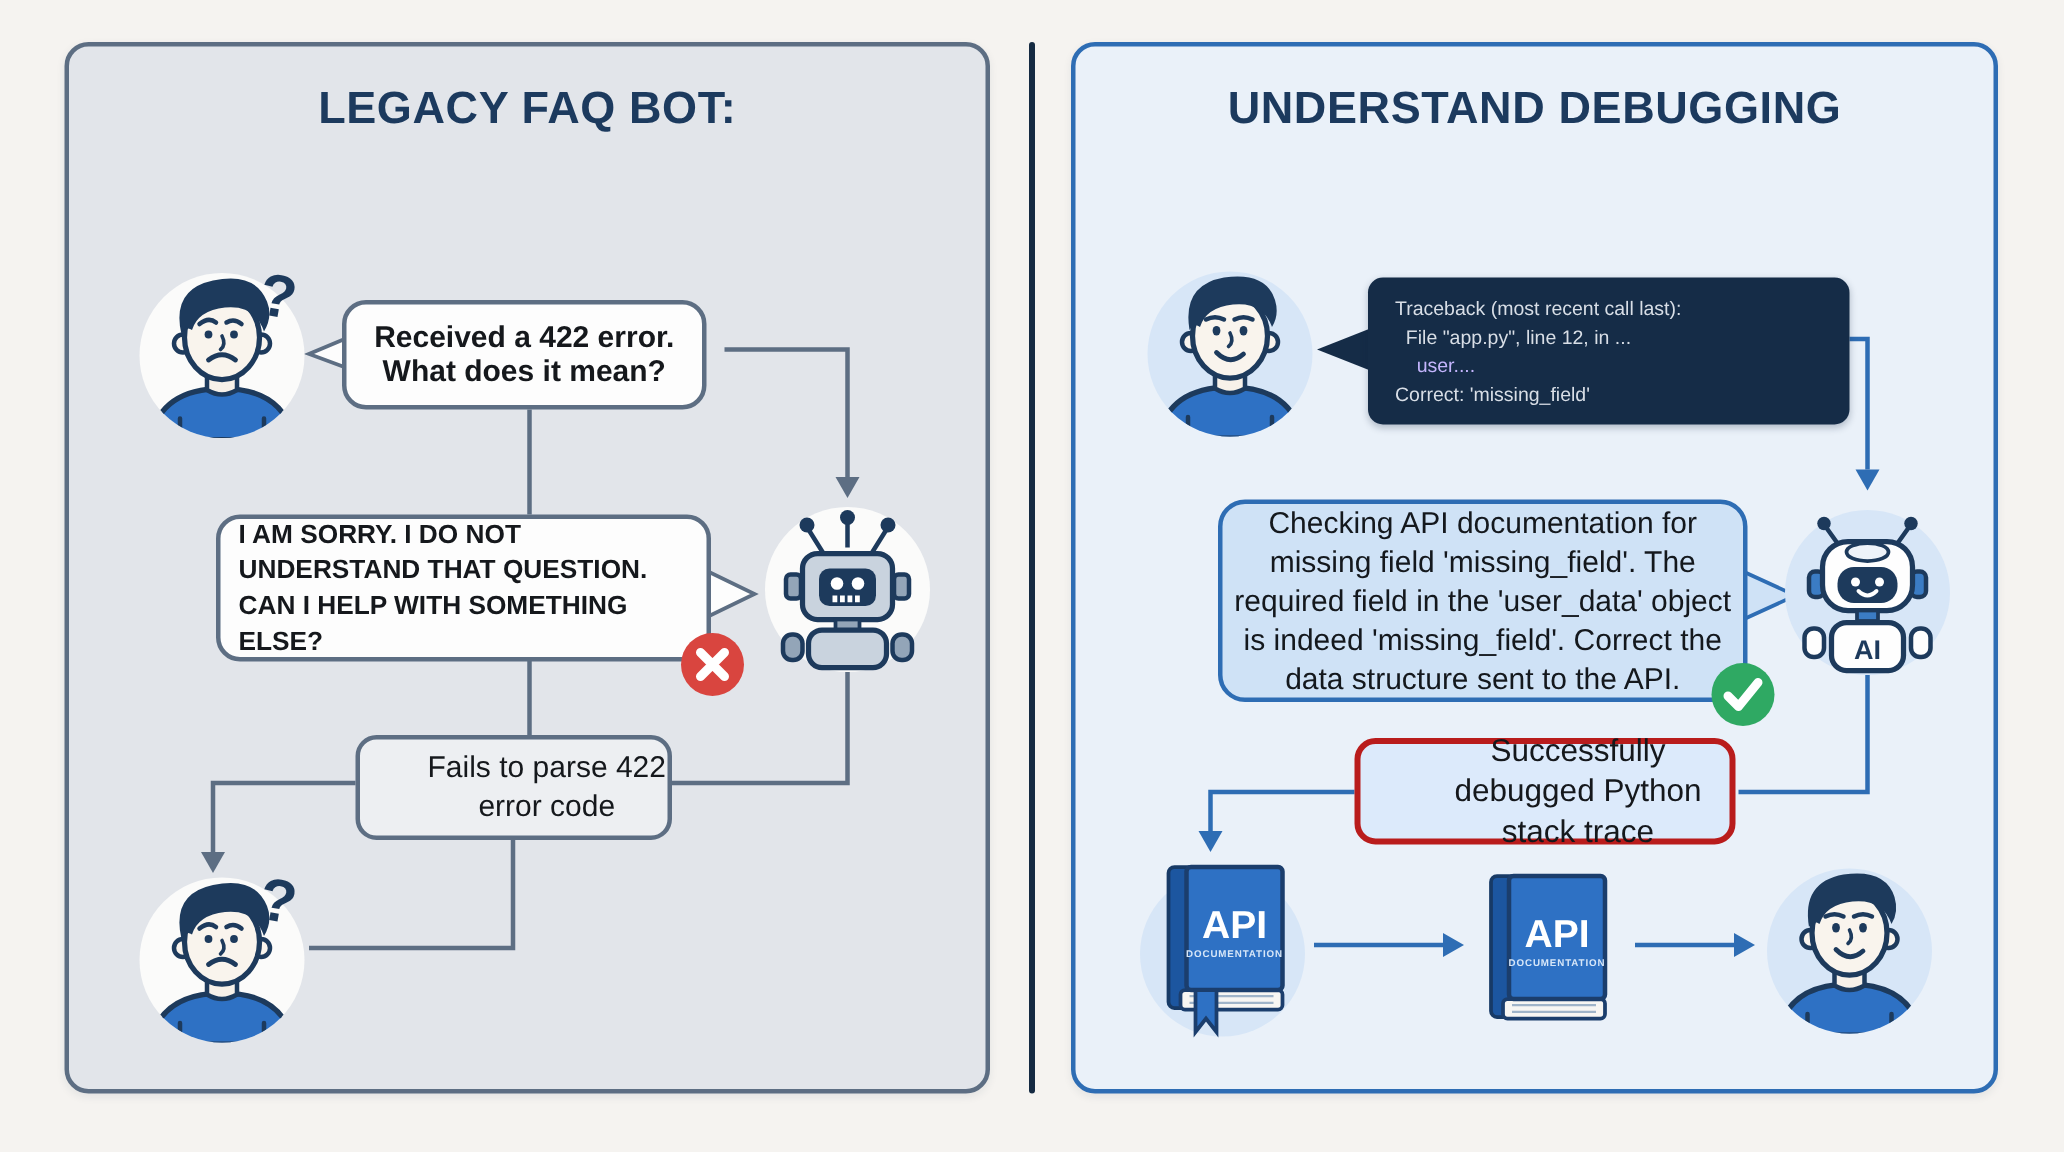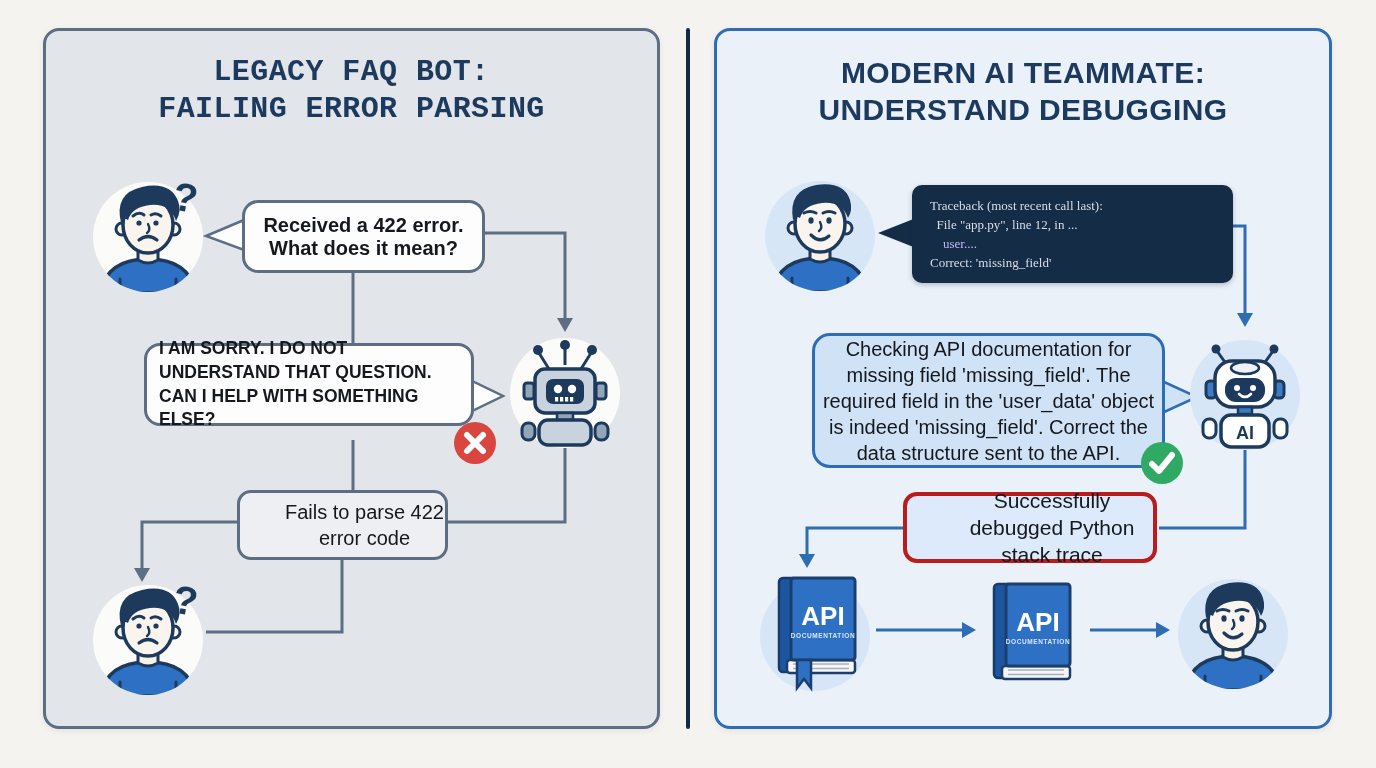--- a/index.html
+++ b/index.html
@@ -5,40 +5,40 @@
   html,body{margin:0;padding:0;background:#f5f3f0;}
   .stage{position:relative;width:1376px;height:768px;overflow:hidden;
          font-family:"Liberation Sans",sans-serif;background:#f5f3f0;}
   .panel{position:absolute;top:28px;height:701px;border-radius:16px;box-sizing:border-box;
          box-shadow:0 2px 6px rgba(30,50,80,.08);}
   .panel.left{left:43px;width:617px;background:#e2e5ea;border:3px solid #5d6e83;}
   .panel.right{left:714px;width:618px;background:#eaf1f9;border:3px solid #2e6db4;}
   .divider{position:absolute;left:686px;top:28px;width:4px;height:701px;background:#152a42;border-radius:2px;}
   .title{position:absolute;top:54px;text-align:center;font-weight:800;font-size:30px;
          line-height:37px;letter-spacing:.4px;color:#1c3a5e;z-index:2;}
-  .title.left{left:43px;width:617px;font-family:Liberation Mono, monospace;}
+  .title.left{left:43px;width:617px;}
   .title.right{left:714px;width:618px;}
   .art{position:absolute;left:0;top:0;z-index:1;}
   .bubble{position:absolute;box-sizing:border-box;z-index:2;display:flex;align-items:center;
           justify-content:center;color:#15181c;padding-left:44px;}
-  .b-user{left:242px;top:200px;width:243px;height:73px;background:#fdfdfd;border:3px solid #5d6e83;
+  .b-user{left:228px;top:200px;width:243px;height:73px;background:#fdfdfd;border:3px solid #5d6e83;
           border-radius:16px;font-size:20px;font-weight:600;text-align:center;padding:0 10px;}
-  .b-bot{left:144px;top:343px;width:330px;height:83px;background:#fdfdfd;border:3px solid #5d6e83;
+  .b-bot{left:144px;top:343px;width:330px;height:98px;background:#fdfdfd;border:3px solid #5d6e83;
          border-radius:16px;font-size:17.5px;font-weight:700;text-align:left;line-height:1.35;
          padding:6px 12px;justify-content:flex-start;}
   .b-fail{left:237px;top:490px;width:211px;height:70px;background:#edeff2;border:3px solid #5d6e83;
           border-radius:14px;font-size:20px;font-weight:500;text-align:center;line-height:1.3;}
   .b-ai{left:812px;top:333px;width:353px;height:135px;background:#cfe2f6;border:3px solid #2e6db4;
         border-radius:18px;font-size:20px;font-weight:500;text-align:center;line-height:1.3;
         padding:6px 0;color:#14181d;}
   .b-success{left:903px;top:492px;width:254px;height:71px;background:#dceafb;border:4px solid #b91c1c;
              border-radius:14px;font-size:21px;font-weight:500;text-align:center;line-height:1.3;}
   .code{position:absolute;left:912px;top:185px;width:321px;height:98px;background:#152c47;
         border-radius:10px;z-index:2;box-sizing:border-box;padding:11px 0 0 18px;
-        font-family:Liberation Serif, serif;font-size:13px;line-height:19px;color:#d8dee6;
+        font-family:Liberation Sans, sans-serif;font-size:13px;line-height:19px;color:#d8dee6;
         box-shadow:0 2px 5px rgba(10,30,60,.25);}
   .code div{white-space:pre;}
   .code .dim{color:#c4b5fd;}
   .badge{position:absolute;z-index:3;}
 </style>
 </head>
 <body>
 
 <div class="stage">
 
@@ -181,24 +181,22 @@
     </g>
 
     <circle cx="815" cy="636" r="55" fill="#d7e6f7"></circle>
     <use href="#book" transform="translate(767,568)"></use>
     <polygon points="797,660 797,688 804,679 811,688 811,660" fill="#2e71c4" stroke="#1b3e6d" stroke-width="2.5"></polygon>
     <use href="#book" transform="translate(982,574)"></use>
   </svg>
 
   <div class="title left">
     <div>LEGACY FAQ BOT:</div>
-    <div>FAILING ERROR PARSING</div>
   </div>
   <div class="title right">
-    <div>MODERN AI TEAMMATE:</div>
     <div>UNDERSTAND DEBUGGING</div>
   </div>
 
   <div class="bubble b-user">
     <span>Received a 422 error. What does it mean?</span>
   </div>
   <div class="bubble b-bot">
     <span>I AM SORRY. I DO NOT UNDERSTAND THAT QUESTION. CAN I HELP WITH SOMETHING ELSE?</span>
   </div>
   <div class="bubble b-fail">

